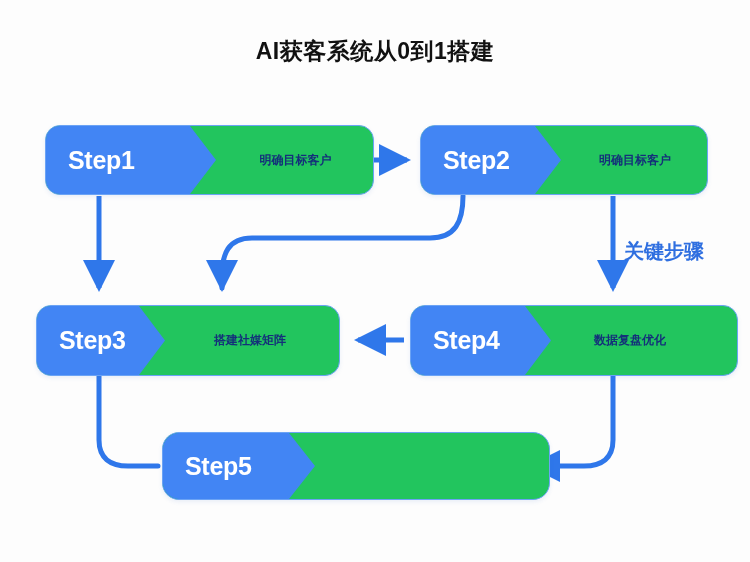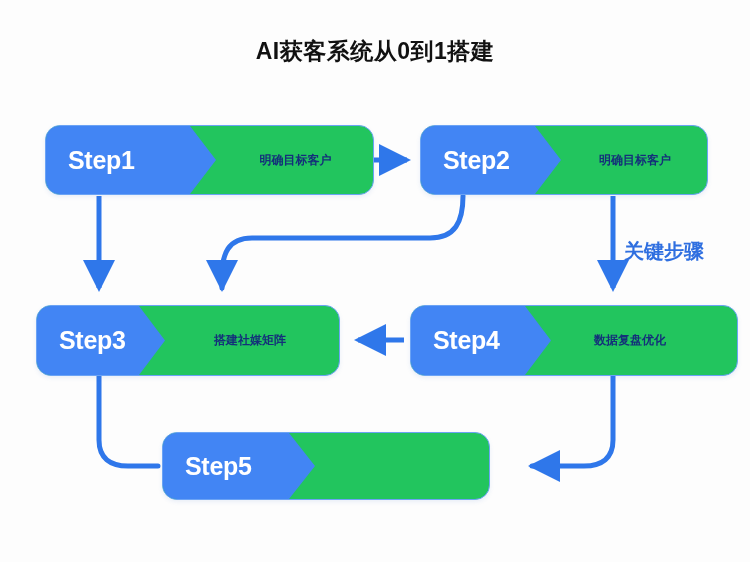--- a/index.html
+++ b/index.html
@@ -155,21 +155,21 @@
     <div class="step-label" style="left:128px; width:170px;">搭建社媒矩阵</div>
   </div>
 
   <div class="step-box" style="left:410px; top:305px; width:328px; height:71px;">
     <div class="step-chev" style="width:140px;">
       <span>Step4</span>
     </div>
     <div class="step-label" style="left:140px; width:158px;">数据复盘优化</div>
   </div>
 
-  <div class="step-box" style="left:162px; top:432px; width:328px; height:68px;">
+  <div class="step-box" style="left:162px; top:432px; width:388px; height:68px;border-radius:17px;">
     <div class="step-chev" style="width:152px;">
       <span>Step5</span>
     </div>
   </div>
 
   <div id="annotation" style="left:624px; top:238px;">关键步骤</div>
 
 </div>
 
 </body></html>

